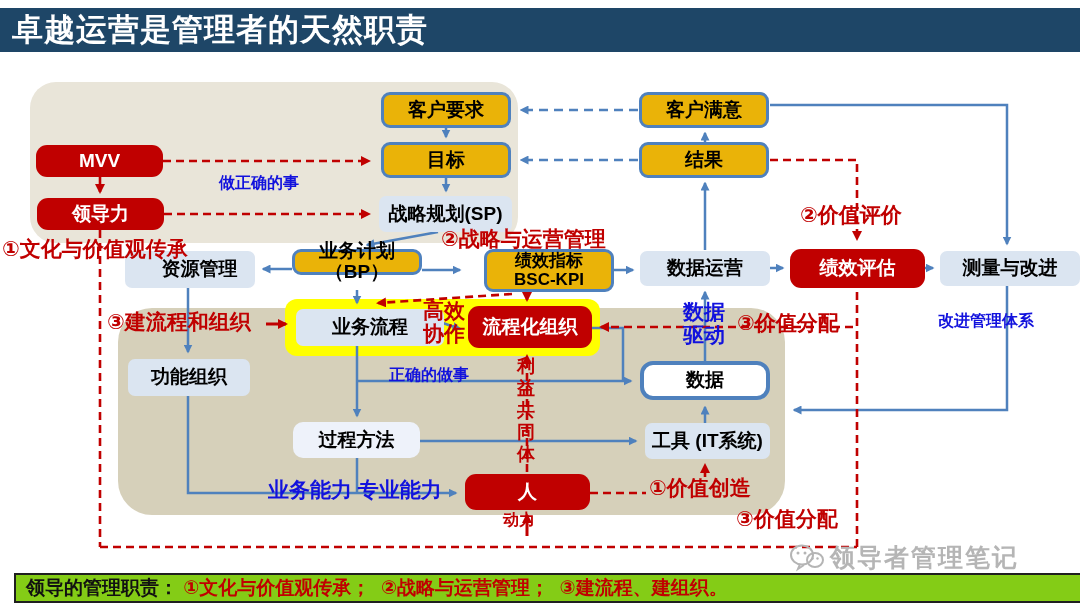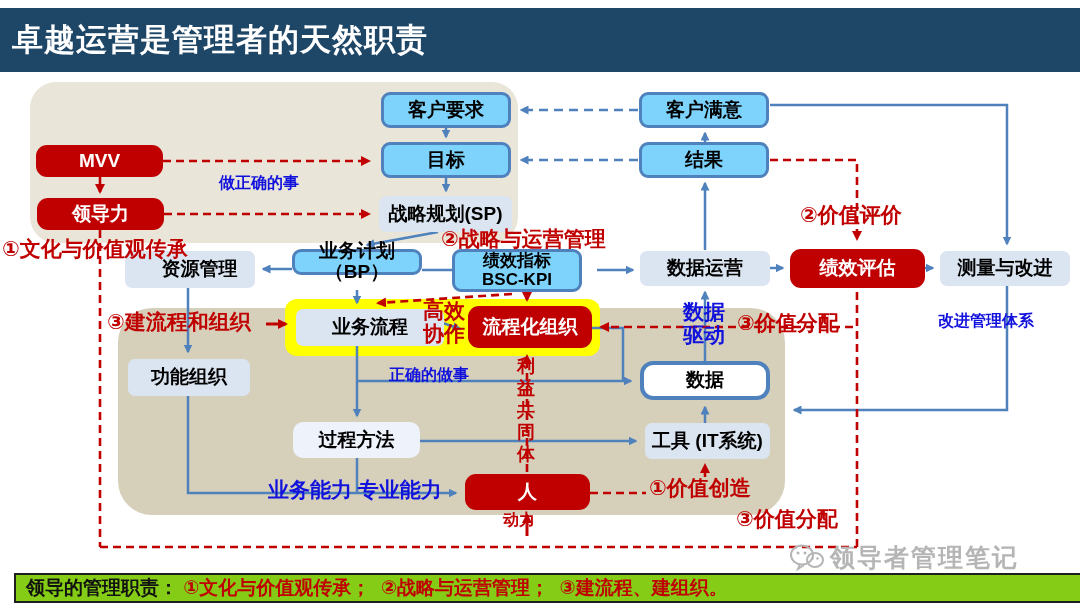--- a/index.html
+++ b/index.html
@@ -1,29 +1,29 @@
 <!DOCTYPE html>
 <html><head>
 <meta charset="utf-8">
 <style>
   html,body{margin:0;padding:0;background:#fff;}
   #stage{position:relative;width:1080px;height:608px;background:#fff;overflow:hidden;
          font-family:"Liberation Sans","DejaVu Sans",sans-serif;}
   
-  .header{position:absolute;left:0;top:8px;width:1080px;height:64px;background:#1e4667;
+  .header{position:absolute;left:0;top:8px;width:1080px;height:44px;background:#1e4667;
           display:flex;align-items:center;}
   .header .title{color:#fff;font-size:31px;font-weight:bold;padding-left:12px;letter-spacing:1px;}
   
   .region{position:absolute;background:#e9e5d9;border-radius:26px;}
   .region.lower{background:#d6d0ba;border-radius:34px;}
   .yellowbox{position:absolute;background:#ffff00;border-radius:12px;}
   
   .box{position:absolute;display:flex;flex-direction:column;align-items:center;justify-content:center;
        font-weight:bold;font-size:19px;color:#000;text-align:center;line-height:1.1;box-sizing:border-box;}
-  .box.white{background:#7dd3fc;border:3px solid #4f81bd;border-radius:9px;}
+  .box.white{background:#eab308;border:3px solid #4f81bd;border-radius:9px;}
   .box.thick{background:#fff;border:4px solid #4f81bd;border-radius:13px;}
   .box.lblue{background:#dbe5f1;border-radius:7px;}
   .box.red{background:#c00000;color:#fff;border-radius:11px;}
   
   .lab{position:absolute;font-weight:bold;white-space:nowrap;line-height:1.08;}
   .lab.red{color:#c00000;font-size:21px;}
   .lab.blue{color:#1212dd;font-size:21px;}
   .lab.big{font-size:16px;}
   .vert{position:absolute;color:#c00000;font-weight:bold;font-size:18px;width:26px;
         word-break:break-all;text-align:center;line-height:1.22;white-space:normal;}
@@ -136,31 +136,31 @@
     </div>
   <div class="box lblue" style="left:379px;top:196px;width:133px;height:36px;">
       <span>战略规划(SP)</span>
     </div>
   <div class="box lblue" style="left:125px;top:251px;width:130px;height:37px;padding-left:19px;">
       <span>资源管理</span>
     </div>
   <div class="box white" style="left:292px;top:249px;width:130px;height:26px;">
       <span>业务计划（BP）</span>
     </div>
-  <div class="box white" style="left:452px;top:249px;width:130px;height:43px;font-size:17px;">
+  <div class="box white" style="left:484px;top:249px;width:130px;height:43px;font-size:17px;">
     <span>绩效指标</span>
     <span>BSC-KPI</span>
   </div>
   <div class="box lblue" style="left:640px;top:251px;width:130px;height:35px;">
       <span>数据运营</span>
     </div>
   <div class="box red" style="left:790px;top:249px;width:135px;height:39px;">
       <span>绩效评估</span>
     </div>
-  <div class="box lblue" style="left:940px;top:251px;width:130px;height:35px;">
+  <div class="box lblue" style="left:940px;top:251px;width:140px;height:35px;">
       <span>测量与改进</span>
     </div>
   <div class="box lblue" style="left:296px;top:309px;width:148px;height:37px;">
       <span>业务流程</span>
     </div>
   <div class="box red" style="left:468px;top:306px;width:124px;height:42px;">
       <span>流程化组织</span>
     </div>
   <div class="box lblue" style="left:128px;top:359px;width:122px;height:37px;">
       <span>功能组织</span>

